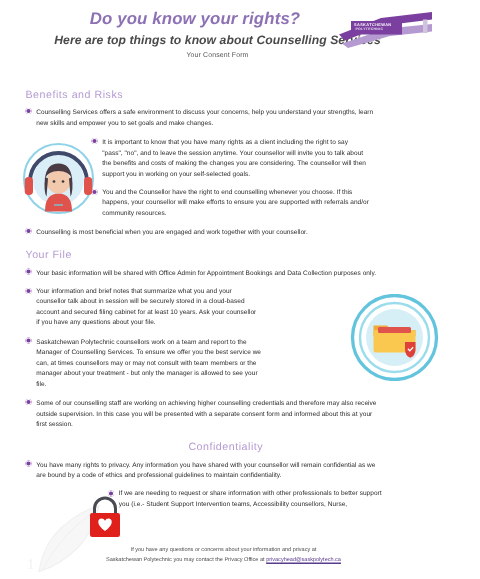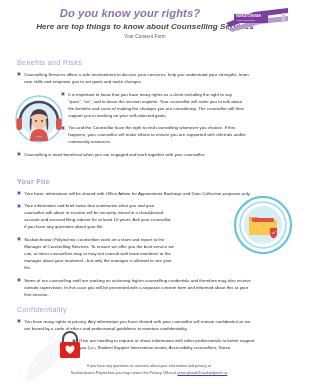--- a/index.html
+++ b/index.html
@@ -83,22 +83,22 @@
   #content {
     position: relative;
     padding: 0 14px 0 17px;
   }
   .section-heading {
     font-size: 7.1px;
     color: #b49ad1;
     letter-spacing: 0.35px;
     margin: 7px 0 4px 0;
   }
-  #sec-your-file { margin-top: 20px; font-weight: bold; }
-  #sec-confidentiality { margin-top: 8px; }
+  #sec-your-file { margin-top: 8px; }
+  #sec-confidentiality { margin-top: 8px; text-align: center; }
 
   .bullet-row {
     display: flex;
     align-items: flex-start;
     margin-bottom: 5.5px;
   }
   .bullet-dot {
     flex: 0 0 auto;
     width: 4px;
     height: 4px;

